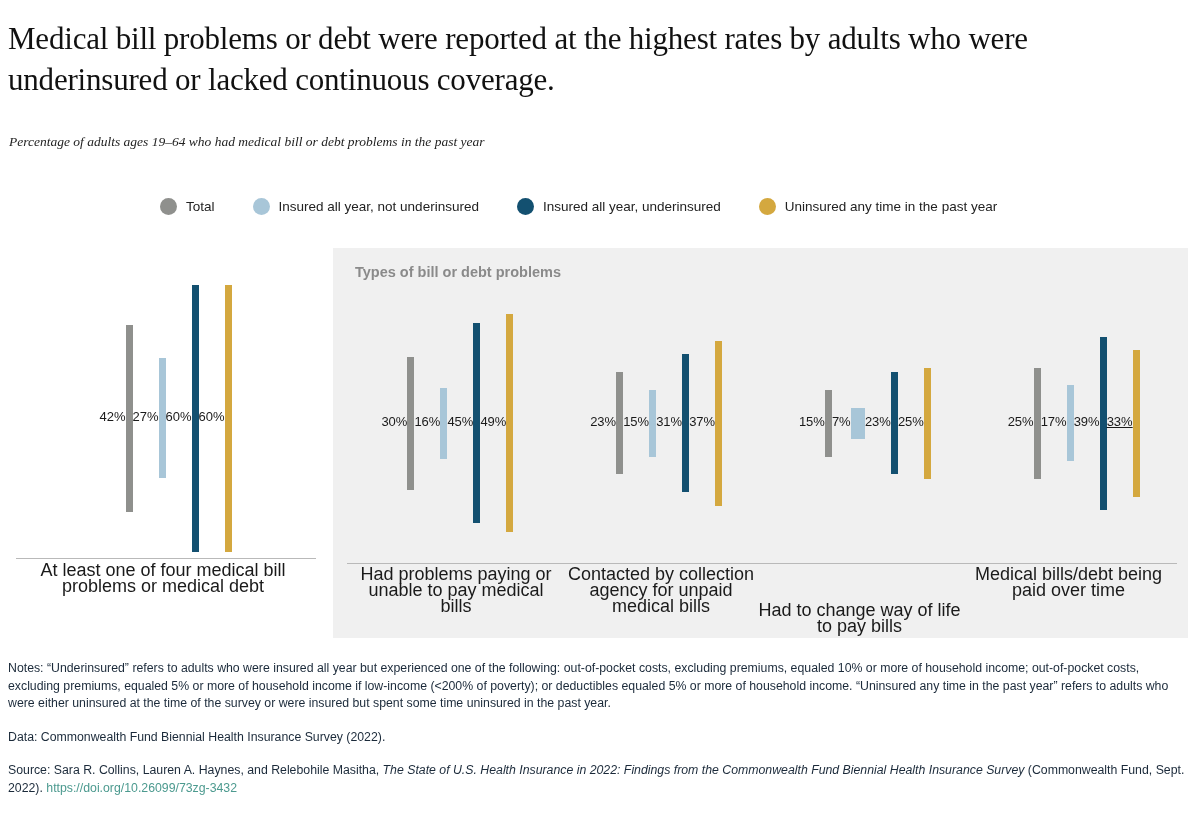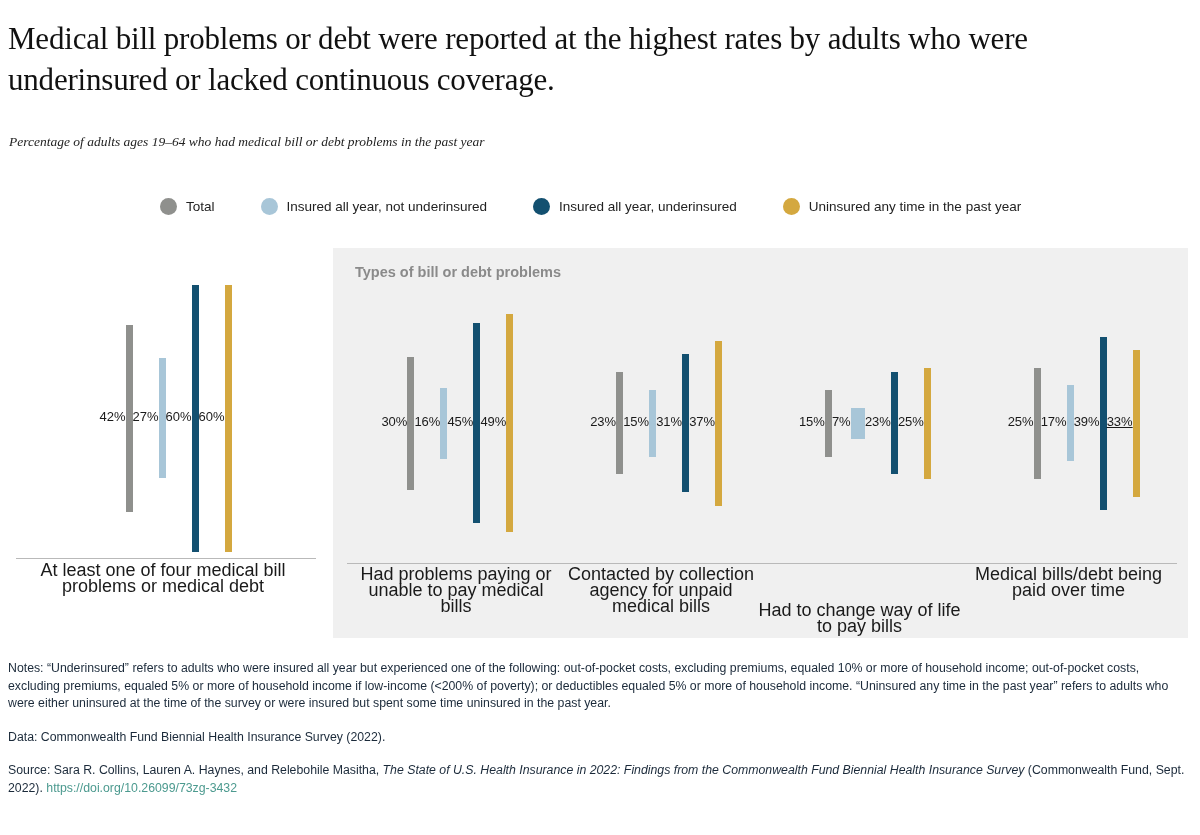--- a/index.html
+++ b/index.html
@@ -45,21 +45,21 @@
     color: #222222;
   }
 
   
   .legend {
     position: absolute;
     left: 160px;
     top: 198px;
     display: flex;
     align-items: center;
-    gap: 8px;
+    gap: 0px;
   }
   .legend-item {
     display: flex;
     align-items: center;
     margin-right: 38px;
   }
   .legend-dot {
     width: 17px;
     height: 17px;
     border-radius: 50%;

